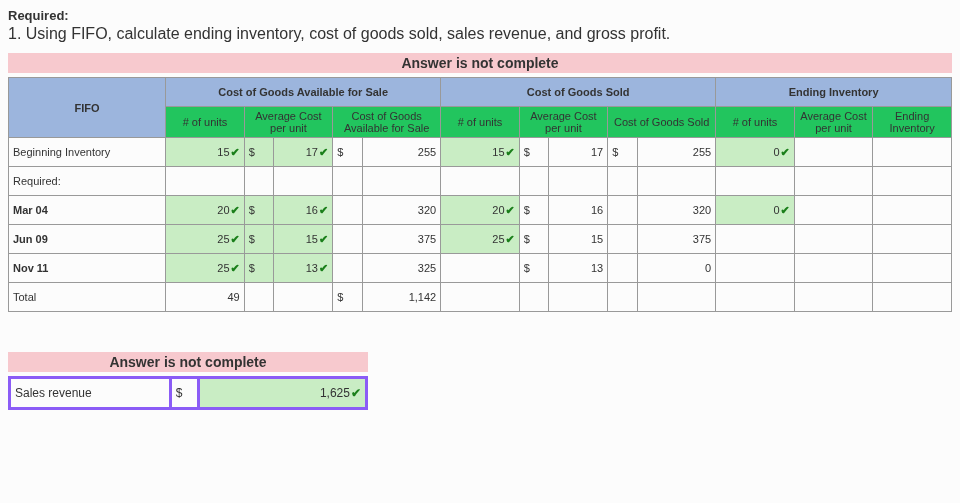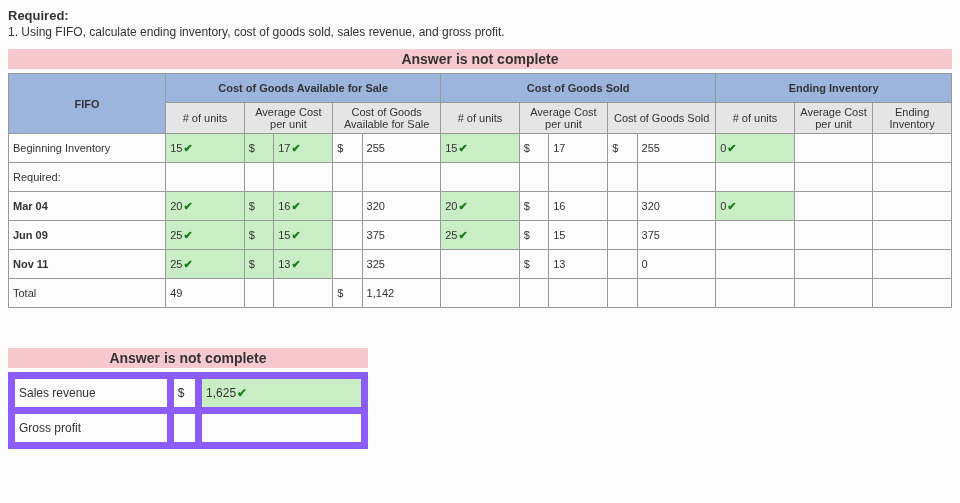--- a/index.html
+++ b/index.html
@@ -4,21 +4,21 @@
 <style>
   body {
     font-family: Arial, sans-serif;
     font-size: 12px;
     color: #333;
     padding: 8px;
     margin: 0;
     background: #fcfcfc;
   }
   .required { font-weight: bold; font-size: 13px; }
-  .req-text { font-size: 12px; margin: 2px 0 10px 0; }
+  .req-text { font-size: 16px; margin: 2px 0 10px 0; }
   .banner {
     background: #f7c9ce;
     text-align: center;
     font-weight: bold;
     font-size: 14px;
     padding: 2px 0;
     margin-bottom: 4px;
   }
   table.main {
     border-collapse: collapse;
@@ -33,29 +33,29 @@
     height: 22px;
   }
   th.group {
     background: #9cb5dd;
     text-align: center;
     font-weight: bold;
     font-size: 13px;
     padding: 4px;
   }
   th.sub {
-    background: #e5e5e5;
+    background: #22c55e;
     text-align: center;
     font-weight: normal;
     font-size: 11px;
     padding: 4px 2px;
   }
   td.rowlabel { text-align: left; padding-left: 4px; margin-left: 42px; }
   td.indent { padding-left: 16px; font-weight: bold; }
-  td.num { padding-right: 4px; white-space: nowrap; }
+  td.num { text-align: right; padding-right: 4px; white-space: nowrap; }
   td.corr { background: #c9edc4; }
   .chk {
     display: inline-block;
     color: #1a7f1a;
     font-weight: bold;
     margin-left: 1px;
   }
   td.cur { text-align: left; padding-left: 4px; white-space: nowrap; }
   .spacer { height: 40px; }
   .banner2 {
@@ -65,21 +65,21 @@
     font-size: 14px;
     padding: 2px 0;
     width: 360px;
     margin-bottom: 4px;
   }
   table.small {
     border-collapse: collapse;
     width: 360px;
   }
   table.small td {
-    border: 7px solid #8b5cf6;
+    border: 3px solid #8b5cf6;
     padding: 4px;
     font-size: 12px;
     height: 20px;
   }
   .c-narrow { width: 3%; }
 </style>
 </head>
 <body>
 
 <div class="required">Required:</div>
@@ -230,19 +230,14 @@
 <div class="spacer"></div>
 
 <div class="banner2">Answer is not complete</div>
 <table class="small">
   <tbody>
       <tr>
     <td style="width:45%">Sales revenue</td>
     <td style="width:8%">$</td>
     <td class="num corr"><span>1,625</span><span class="chk">✔</span></td>
   </tr>
-  <tr>
-    <td>Gross profit</td>
-    <td></td>
-    <td></td>
-  </tr>
 </tbody>
   </table>
 
 </body></html>

